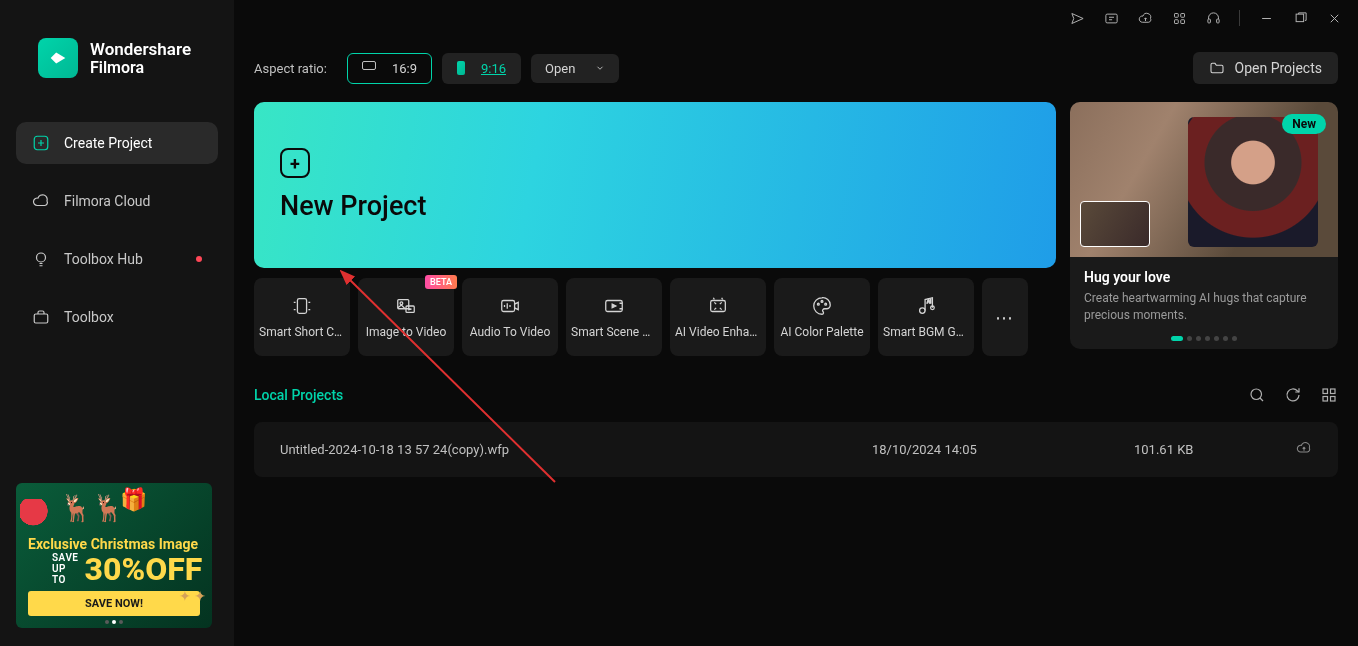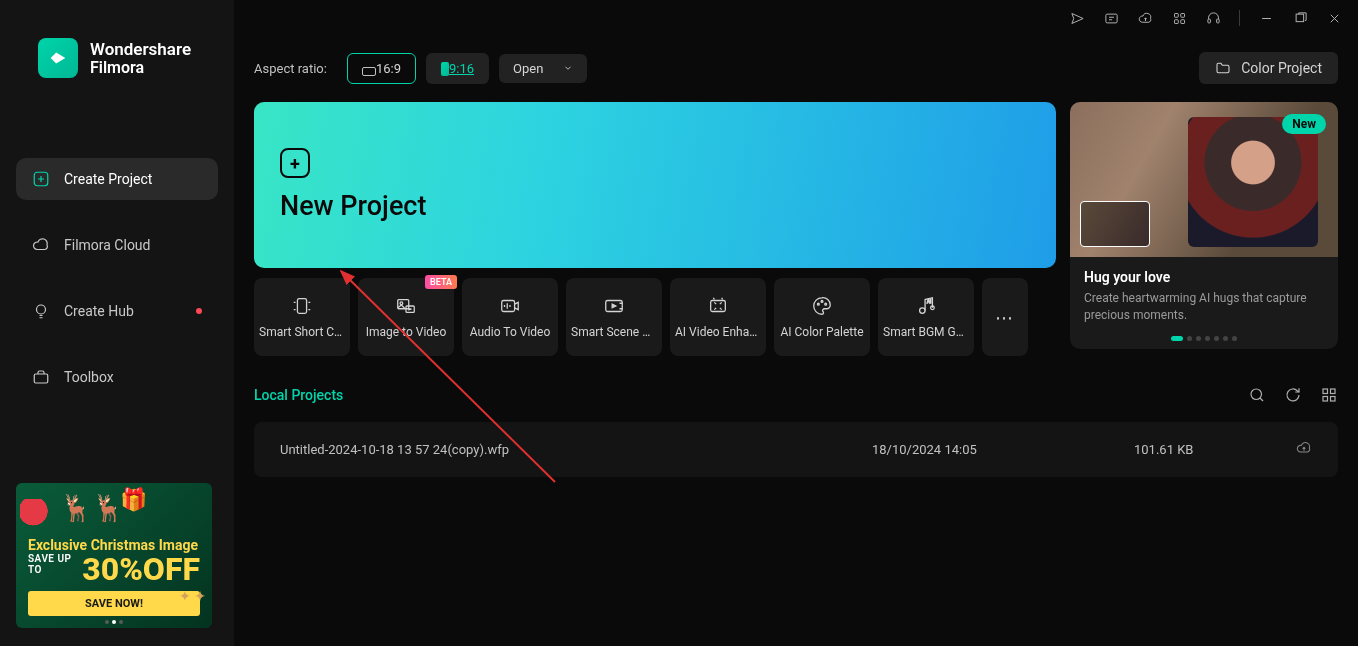--- a/index.html
+++ b/index.html
@@ -4,21 +4,21 @@
 <style>
 * { margin: 0; padding: 0; box-sizing: border-box; font-family: -apple-system, BlinkMacSystemFont, "Segoe UI", Roboto, sans-serif; }
 body { background: #0a0a0a; color: #d4d4d4; width: 1358px; height: 646px; overflow: hidden; display: flex; }
 .sidebar { width: 234px; background: #141414; height: 100%; display: flex; flex-direction: column; padding-top: 8px; }
 .logo-row { display: flex; align-items: center; gap: 12px; padding: 30px 18px 32px 38px; }
 .logo-square { width: 40px; height: 40px; background: linear-gradient(135deg,#00d4aa,#00b894); border-radius: 8px; display: flex; align-items: center; justify-content: center; }
 .logo-square svg { width: 22px; height: 22px; }
 .logo-text { line-height: 1.1; }
 .logo-text .l1 { font-size: 17px; font-weight: 600; color: #fff; }
 .logo-text .l2 { font-size: 16px; font-weight: 600; color: #fff; }
-.nav { display: flex; flex-direction: column; gap: 24px; padding: 12px 16px; margin-top: 36px; }
+.nav { display: flex; flex-direction: column; gap: 16px; padding: 12px 16px; }
 .nav-item { display: flex; align-items: center; gap: 14px; padding: 12px 16px; border-radius: 10px; font-size: 14px; color: #c8c8c8; cursor: pointer; position: relative; }
 .nav-item.active { background: #2a2a2a; color: #fff; }
 .nav-item .dot { position: absolute; right: 16px; width: 6px; height: 6px; border-radius: 50%; background: #ff4757; }
 .nav-item svg { width: 18px; height: 18px; stroke: currentColor; fill: none; stroke-width: 1.6; }
 .nav-item.active svg.plus-q { stroke: #00d4aa; }
 .promo { margin-top: auto; margin: auto 16px 18px 16px; width: 196px; height: 145px; background: linear-gradient(135deg,#0a5c3a,#043320); border-radius: 6px; padding: 12px; position: relative; display: flex; flex-direction: column; justify-content: flex-end; overflow: hidden; }
 .promo .art { position: absolute; top: 4px; left: 4px; right: 4px; height: 50px; }
 .promo .art .santa { position:absolute; left:0; top:12px; width:44px; height:30px; background: radial-gradient(circle at 30% 40%, #e63946 0 40%, transparent 41%); }
 .promo .art .rein { position:absolute; left:40px; top:6px; color:#d4a158; font-size:26px;}
 .promo .art .gifts { position:absolute; right:60px; top:0; font-size:22px; }
@@ -30,21 +30,21 @@
 .promo-dots { position:absolute; bottom:4px; left:50%; transform:translateX(-50%); display:flex; gap:3px;}
 .promo-dots span{ width:4px;height:4px;border-radius:50%;background:#5a5a5a;}
 .promo-dots span.on{ background:#fff;}
 .main { flex: 1; display: flex; flex-direction: column; }
 .titlebar { height: 36px; display: flex; justify-content: flex-end; align-items: center; gap: 18px; padding-right: 16px; }
 .titlebar .tb-icon { width: 16px; height: 16px; display: flex; align-items: center; justify-content: center; color: #b0b0b0; cursor: pointer; }
 .titlebar .sep { width: 1px; height: 16px; background: #3a3a3a; }
 .titlebar svg { width: 15px; height: 15px; stroke: currentColor; fill: none; stroke-width: 1.6; }
 .toolbar { display: flex; align-items: center; gap: 10px; padding: 16px 20px 18px 20px; }
 .toolbar .label { font-size: 13px; color: #c0c0c0; margin-right: 10px; }
-.ratio-btn { display: flex; align-items: flex-end; gap: 0; padding: 7px 14px; border-radius: 6px; border: 1px solid transparent; background: #222; font-size: 13px; cursor: pointer; }
+.ratio-btn { display: flex; align-items: flex-start; gap: 16px; padding: 7px 14px; border-radius: 6px; border: 1px solid transparent; background: #222; font-size: 13px; cursor: pointer; }
 .ratio-btn.active-teal { border-color: #00d4aa; background: transparent; color: #d4d4d4; }
 .ratio-btn.purple-text { color: #00d4aa; background: #222; text-decoration: underline; }
 .ratio-btn .r-icon { display:inline-block; }
 .ratio-btn .r-icon.wide { width: 14px; height: 9px; border: 1.5px solid #c0c0c0; border-radius: 2px; }
 .ratio-btn .r-icon.tall { width: 8px; height: 14px; background: linear-gradient(135deg,#00d4aa,#00b894); border-radius: 2px; }
 .more-btn { display: flex; align-items: center; gap: 20px; padding: 7px 14px; border-radius: 6px; background: #222; font-size: 13px; color: #d4d4d4; cursor: pointer; }
 .right-gap { flex: 1; }
 .open-proj { display: flex; align-items: center; gap: 10px; padding: 8px 16px; border-radius: 6px; background: #222; font-size: 14px; color: #d4d4d4; cursor: pointer; }
 .open-proj svg { width: 16px; height: 16px; stroke: currentColor; fill: none; stroke-width: 1.6; }
 .content-row { display: flex; gap: 14px; padding: 0 20px; }
@@ -112,39 +112,39 @@
       <svg viewBox="0 0 24 24">
           <path d="M7 18a5 5 0 1 1 1-9.9A6 6 0 0 1 20 12a4 4 0 0 1-3 6H7z"></path>
         </svg>
       <span>Filmora Cloud</span>
     </div>
     <div class="nav-item">
       <svg viewBox="0 0 24 24">
           <circle cx="12" cy="10" r="6"></circle>
           <path d="M10 18h4M10 21h4"></path>
         </svg>
-      <span>Create Hub</span>
+      <span>Toolbox Hub</span>
       <span class="dot"></span>
     </div>
     <div class="nav-item">
       <svg viewBox="0 0 24 24">
           <rect x="3" y="8" width="18" height="12" rx="2"></rect>
           <path d="M8 8V6a2 2 0 0 1 2-2h4a2 2 0 0 1 2 2v2"></path>
         </svg>
       <span>Toolbox</span>
     </div>
   </div>
   <div class="promo">
     <div class="art">
       <div class="santa"></div>
         <div class="rein">🦌🦌</div>
         <div class="gifts">🎁</div>
     </div>
     <div class="headline">Exclusive Christmas Image</div>
-    <div style="display:flex;gap:6px;">
+    <div style="display:flex;align-items:flex-end;gap:6px;margin-left:24px;">
       <div>
         <div class="save">SAVE UP TO</div>
       </div>
       <div class="pct">30%OFF</div>
     </div>
     <div class="btn">SAVE NOW!</div>
     <div class="fws">✦ ✦</div>
     <div class="promo-dots">
         <span></span>
         <span class="on"></span>
@@ -221,21 +221,21 @@
       <span>Open</span>
       <svg class="chev" viewBox="0 0 24 24" stroke="currentColor" fill="none" stroke-width="2">
           <path d="M6 9l6 6 6-6"></path>
         </svg>
     </div>
     <div class="right-gap"></div>
     <div class="open-proj">
       <svg viewBox="0 0 24 24">
           <path d="M3 7a2 2 0 0 1 2-2h4l2 3h8a2 2 0 0 1 2 2v7a2 2 0 0 1-2 2H5a2 2 0 0 1-2-2V7z"></path>
         </svg>
-      <span>Color Project</span>
+      <span>Open Projects</span>
     </div>
   </div>
 
   <div class="content-row">
     <div class="left-col">
       <div class="new-proj">
         <div class="np-icon">+</div>
         <div class="np-text">New Project</div>
       </div>
       <div class="tools-row">

